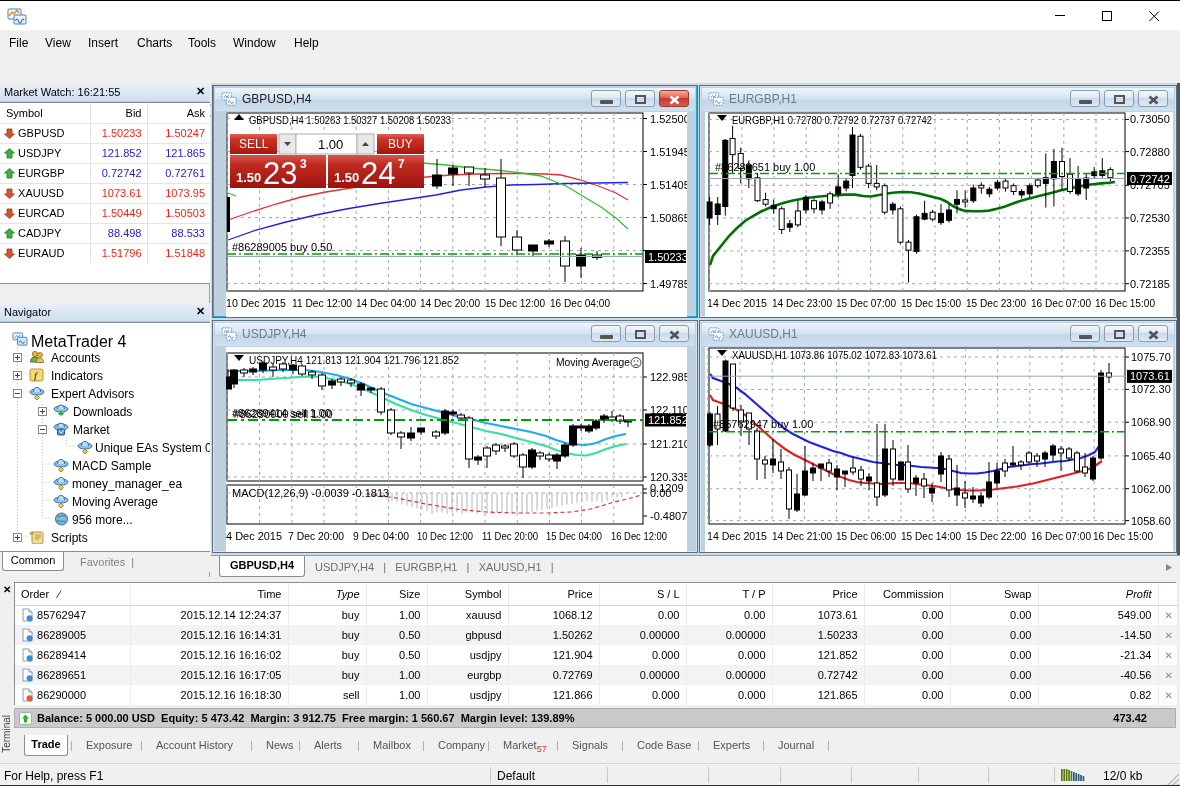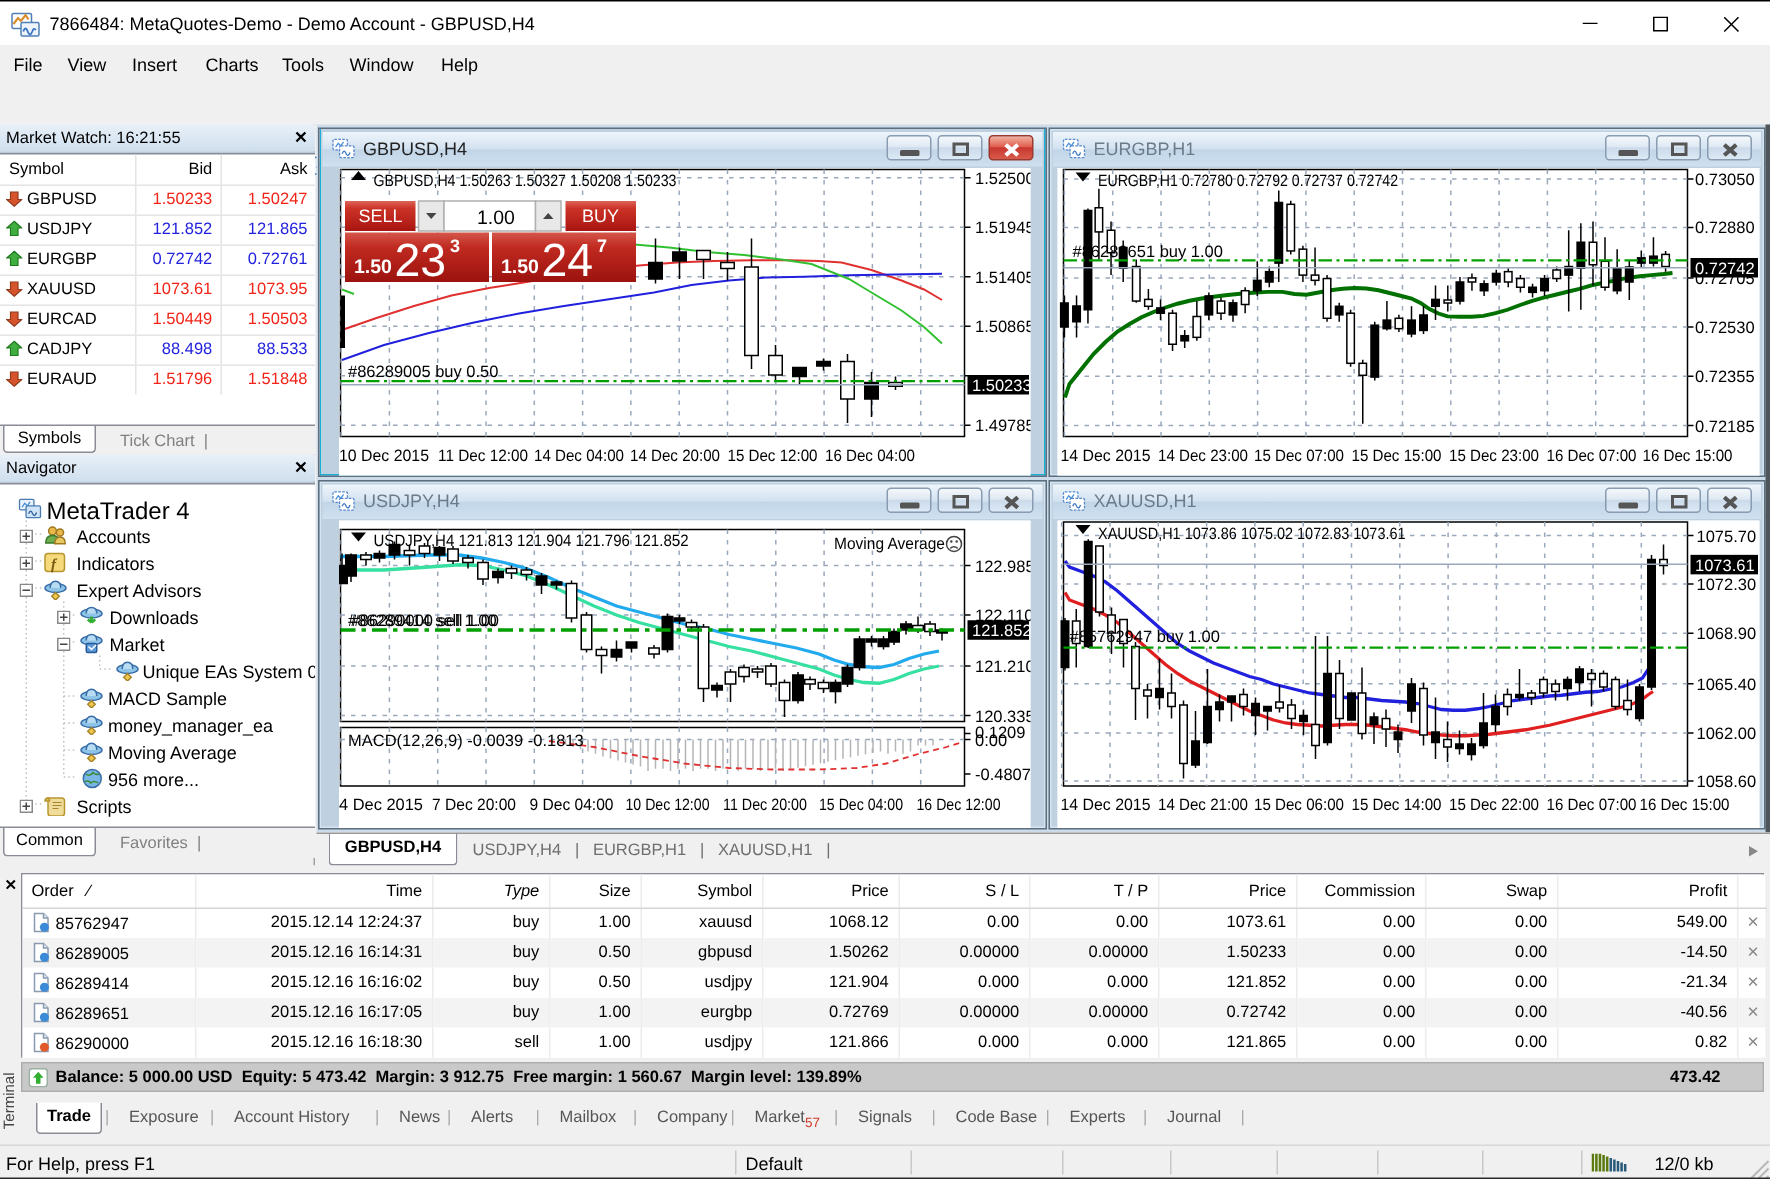--- a/index.html
+++ b/index.html
@@ -35,21 +35,20 @@
 </head>
 <body>
 
 <div class="abs" id="titlebar">
   <svg class="abs" style="left:7px;top:5px" width="20" height="20" viewBox="0 0 20 20">
       <rect x="1" y="3" width="13" height="10" rx="1" fill="#fdfdfd" stroke="#4f7fb5"></rect>
       <path d="M2 10 l3 -4 2 2 3 -4 2 3" stroke="#d98b2b" fill="none" stroke-width="1.4"></path>
       <rect x="7" y="9" width="12" height="9" rx="1" fill="#eef4fb" stroke="#4f7fb5"></rect>
       <path d="M8.5 15 q1.5 -4 3 0 q1.5 4 3 0 q1 -3 2.5 -1" stroke="#3a76c4" fill="none" stroke-width="1.2"></path>
     </svg>
-  <span class="ttxt">7866484: MetaQuotes-Demo - Demo Account - GBPUSD,H4</span>
   <svg class="abs" style="left:1055px;top:14px" width="12" height="2" viewBox="0 0 12 2">
       <rect width="10" height="1" fill="#000"></rect>
     </svg>
   <svg class="abs" style="left:1102px;top:10px" width="11" height="11" viewBox="0 0 11 11">
       <rect x="0.5" y="0.5" width="9" height="9" fill="none" stroke="#000"></rect>
     </svg>
   <svg class="abs" style="left:1149px;top:10px" width="11" height="11" viewBox="0 0 11 11">
       <path d="M0.5 0.5 L10 10 M10 0.5 L0.5 10" stroke="#000" stroke-width="1"></path>
     </svg>
 </div>
@@ -310,24 +309,20 @@
           </tr>
           <tr style="height:20px;border-top:1px solid #e4e4e4">
             <td style="padding-left:4px;border-right:1px solid #e4e4e4"><svg width="11" height="11" viewBox="0 0 11 11" style="vertical-align:-2px">
                 <path d="M5.5 10.5 L10.5 6 H8 V1 H3 V6 H0.5 Z" fill="#d5542c" stroke="#943b1e" stroke-width="0.8"></path>
               </svg> EURAUD</td>
             <td style="text-align:right;padding-right:5px;border-right:1px solid #e4e4e4;color:#f22418">1.51796</td>
             <td style="text-align:right;padding-right:5px;color:#f22418">1.51848</td>
           </tr>
         </tbody>
       </table>
-    </div>
-<div class="abs" style="left:0;top:201px;width:210px;height:19px;background:#f0f0f0">
-<div class="abs" style="left:2px;top:0;width:62px;height:18px;background:#fff;border:1px solid #898c95;border-top:none;border-radius:0 0 3px 3px;text-align:center;line-height:17px;z-index:2">Symbols</div>
-<span class="abs" style="left:80px;top:4px;color:#808080">Tick Chart &nbsp;|</span>
     </div>
   </div>
 
 <div class="abs" id="nav">
     <div class="panelhdr abs" style="left:0;top:0;width:210px;height:19px;line-height:18px;padding-left:4px">Navigator</div>
 <span class="abs" style="left:196px;top:2px;font-weight:bold;font-size:11px">✕</span>
 <div class="abs" style="left:0;top:19px;width:210px;height:230px;background:#fff;border-top:1px solid #898c95;border-bottom:1px solid #898c95;overflow:hidden">
 <svg class="abs" style="left:0;top:0" width="210" height="230">
         <path d="M17.5 24 V213 M17.5 33 h10 M17.5 51 h10 M17.5 69 h10 M17.5 213 h10" stroke="#c0c0c0" fill="none" stroke-dasharray="1 2"></path>
         <path d="M42.5 78 V195 M42.5 87 h9 M42.5 105 h9 M42.5 141 h9 M42.5 159 h9 M42.5 177 h9 M42.5 195 h9" stroke="#c0c0c0" fill="none" stroke-dasharray="1 2"></path>
@@ -1183,21 +1178,21 @@
 <th style="width:158px;text-align:right;">Time</th>
 <th style="width:78px;text-align:right;font-style:italic;">Type</th>
 <th style="width:61px;text-align:right;">Size</th>
 <th style="width:81px;text-align:right;">Symbol</th>
 <th style="width:91px;text-align:right;">Price</th>
 <th style="width:87px;text-align:right;padding-left:16px;">S / L</th>
 <th style="width:86px;text-align:right;">T / P</th>
 <th style="width:92px;text-align:right;">Price</th>
 <th style="width:86px;text-align:right;">Commission</th>
 <th style="width:88px;text-align:right;">Swap</th>
-<th style="width:120px;text-align:right;">Profit</th>
+<th style="width:120px;text-align:right;font-style:italic;">Profit</th>
 <th style="width:19px;text-align:right;"></th>
 </tr>
 <tr style="background:#fff">
 <td><svg width="13" height="14" viewBox="0 0 13 14" style="vertical-align:-3px">
                 <path d="M2 1h6l3 3v9H2z" fill="#fff" stroke="#8a9ab0"></path>
                 <path d="M8 1v3h3" fill="#e8eef4" stroke="#8a9ab0"></path>
                 <circle cx="8.6" cy="10.2" r="3" fill="#3a8ad8"></circle>
               </svg> 85762947</td>
 <td class="r">2015.12.14 12:24:37</td>
 <td class="r">buy</td>

